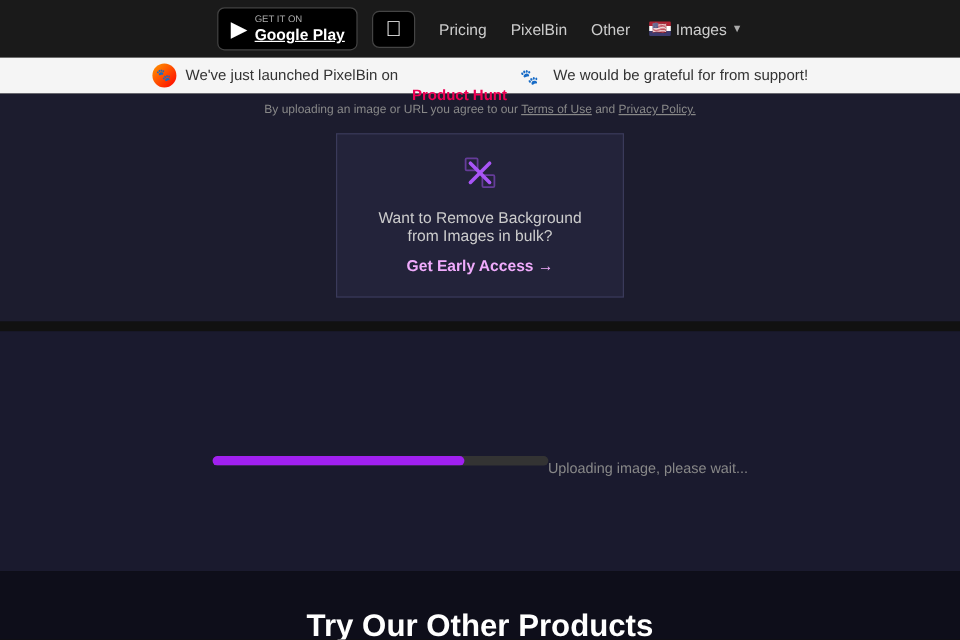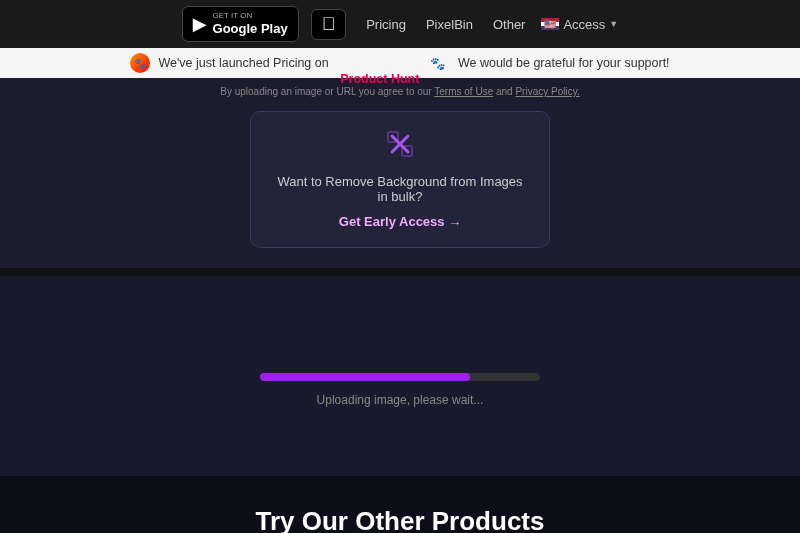--- a/index.html
+++ b/index.html
@@ -40,20 +40,21 @@
       font-size: 8px;
       color: #aaa;
       line-height: 1.2;
       text-transform: uppercase;
     }
     .nav-store-btn .store-text-big {
       font-size: 13px;
       color: #fff;
       font-weight: 600;
       line-height: 1.2;
+      text-decoration: underline;
     }
     .nav-links {
       display: flex;
       align-items: center;
       gap: 20px;
       margin-left: 8px;
     }
     .nav-link {
       color: #ccc;
       font-size: 13px;
@@ -133,27 +134,27 @@
     .terms-link {
       color: #888;
       text-decoration: underline;
       cursor: pointer;
     }
 
     
     .bulk-card {
       background: #23233a;
       border: 1px solid #3a3a5a;
-      border-radius: 10px;
+      border-radius: 0;
       padding: 18px 24px;
       display: flex;
       flex-direction: column;
       align-items: center;
       gap: 10px;
-      width: 300px;
+      width: 240px;
     }
     .bulk-icon {
       color: #a855f7;
       font-size: 22px;
     }
     .bulk-text {
       font-size: 13px;
       color: #ccc;
       text-align: center;
     }
@@ -165,21 +166,21 @@
       display: flex;
       align-items: center;
       gap: 4px;
     }
 
     
     .progress-section {
       background: #1a1a2e;
       width: 100%;
       display: flex;
-      flex-direction: column;
+      flex-direction: row;
       align-items: center;
       padding: 88px 20px 60px;
       min-height: 200px;
       justify-content: center;
     }
     .progress-bar-track {
       width: 280px;
       height: 8px;
       background: #333;
       border-radius: 4px;
@@ -258,34 +259,34 @@
   </div>
 
   <div class="nav-links">
     <a class="nav-link">Pricing</a>
     <a class="nav-link">PixelBin</a>
     <a class="nav-link">Other</a>
   </div>
 
   <div class="nav-lang">
     <span class="flag-icon">🇺🇸</span>
-    <span>Access</span>
+    <span>Images</span>
     <span class="chevron-down">▼</span>
   </div>
 </nav>
 
 <div class="announcement-bar">
   <span class="avatar">🐾</span>
-  <span>We've just launched  Pricing on</span>
+  <span>We've just launched  PixelBin on</span>
   &nbsp;
   <span class="ph-link">Product Hunt</span>
   &nbsp;
   <span class="paw-icon">🐾</span>
   &nbsp;
-  <span>We would be grateful for your support!</span>
+  <span>We would be grateful for from support!</span>
 </div>
 
 <div class="main-section">
   <div class="terms-text">
     <span>By uploading an image or URL you agree to our</span>
     <span class="terms-link">Terms of Use</span>
     <span> and </span>
     <span class="terms-link">Privacy Policy.</span>
   </div>
 

